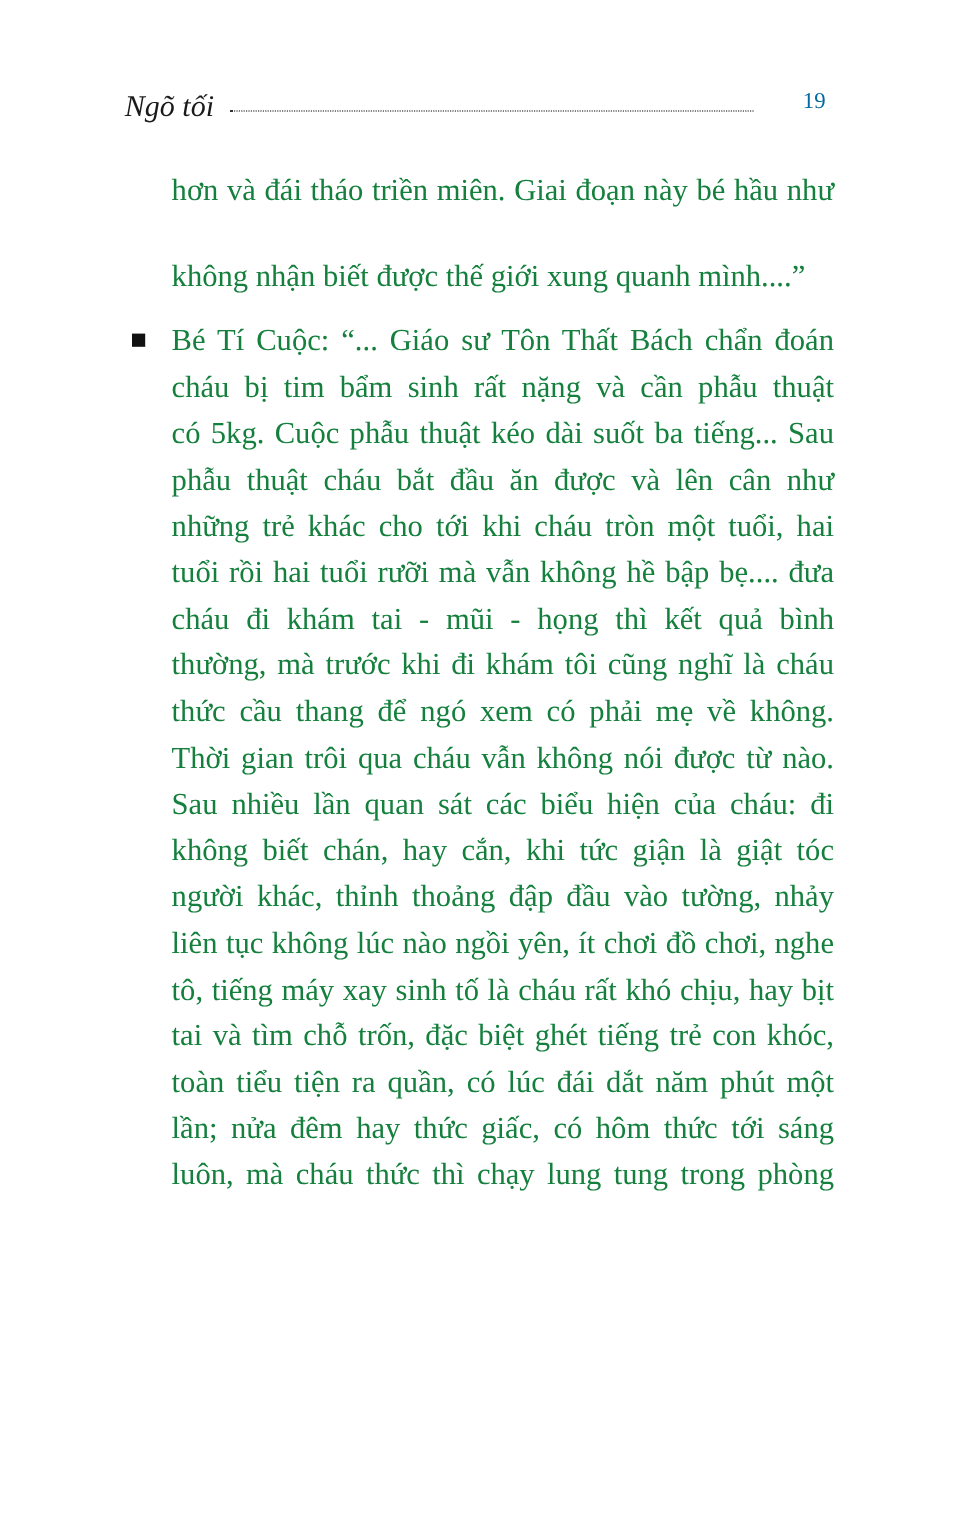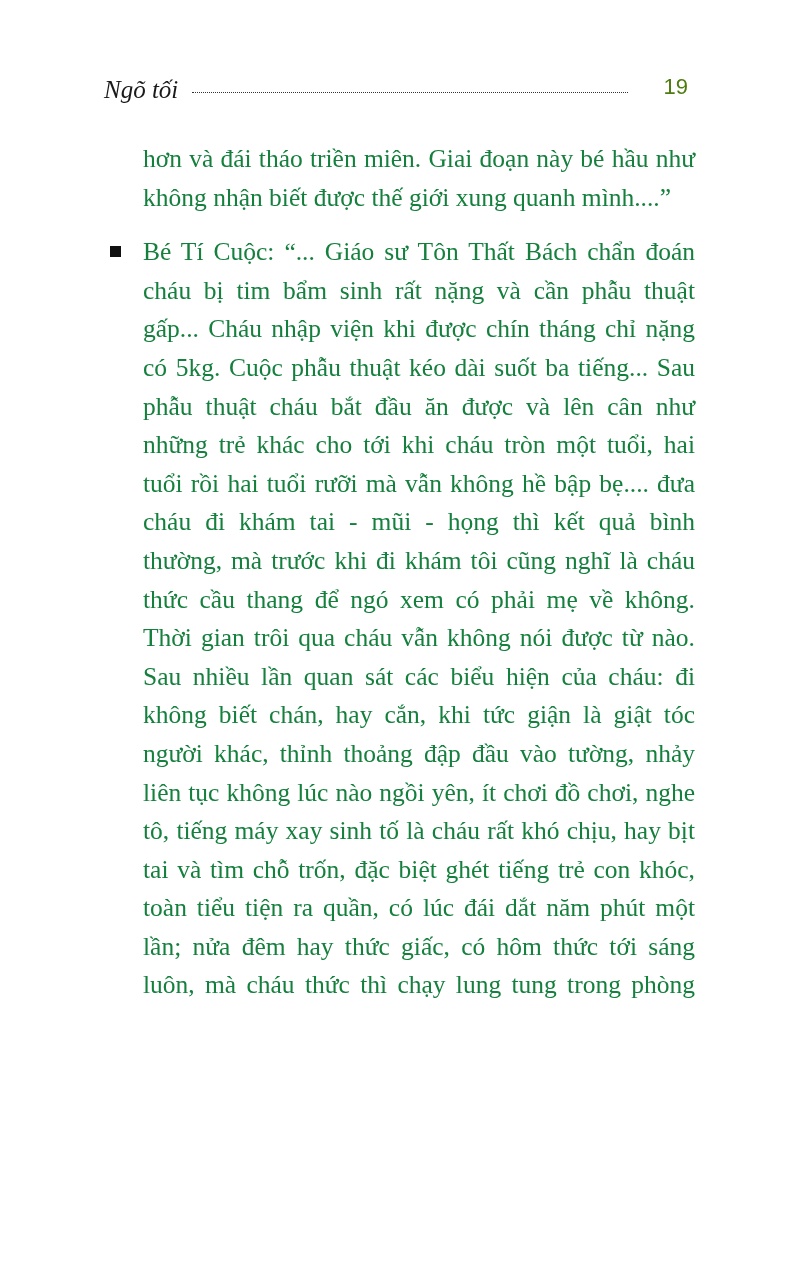--- a/index.html
+++ b/index.html
@@ -36,42 +36,43 @@
     left: 88px;
     right: 60px;
     top: 20px;
     border-top: 1px dotted #333;
     height: 0;
   }
   .page-number {
     position: absolute;
     right: 0;
     top: 2px;
-    font-family: Liberation Sans, sans-serif;
-    font-size: 22px;
-    color: #4d7c0f;
+    font-family: Liberation Serif, serif;
+    font-size: 19px;
+    color: #0369a1;
   }
   .page-body {
     position: absolute;
     left: 143px;
     top: 140px;
     width: 552px;
   }
   .line {
     font-family: "Liberation Serif", serif;
     font-size: 25.5px;
     line-height: 38.6px;
     height: 38.6px;
     white-space: nowrap;
     text-align: justify;
     text-align-last: justify;
     color: #15803d;
   }
   .line.last {
     text-align-last: left;
+    margin-top: 32px;
   }
   .para {
     margin: 0;
   }
   .para + .para {
     margin-top: 16px;
   }
   .bullet-para {
     position: relative;
   }
@@ -96,21 +97,20 @@
 <div class="page-body">
   <div class="para">
     <div class="line">hơn và đái tháo triền miên. Giai đoạn này bé hầu như</div>
     <div class="line last">không nhận biết được thế giới xung quanh mình....”</div>
   </div>
 
   <div class="para bullet-para">
     <span class="bullet"></span>
     <div class="line">Bé Tí Cuộc: “... Giáo sư Tôn Thất Bách chẩn đoán</div>
     <div class="line">cháu bị tim bẩm sinh rất nặng và cần phẫu thuật</div>
-    <div class="line">gấp... Cháu nhập viện khi được chín tháng chỉ nặng</div>
     <div class="line">có 5kg. Cuộc phẫu thuật kéo dài suốt ba tiếng... Sau</div>
     <div class="line">phẫu thuật cháu bắt đầu ăn được và lên cân như</div>
     <div class="line">những trẻ khác cho tới khi cháu tròn một tuổi, hai</div>
     <div class="line">tuổi rồi hai tuổi rưỡi mà vẫn không hề bập bẹ.... đưa</div>
     <div class="line">cháu đi khám tai - mũi - họng thì kết quả bình</div>
     <div class="line">thường, mà trước khi đi khám tôi cũng nghĩ là cháu</div>
     <div class="line">thức cầu thang để ngó xem có phải mẹ về không.</div>
     <div class="line">Thời gian trôi qua cháu vẫn không nói được từ nào.</div>
     <div class="line">Sau nhiều lần quan sát các biểu hiện của cháu: đi</div>
     <div class="line">không biết chán, hay cắn, khi tức giận là giật tóc</div>

